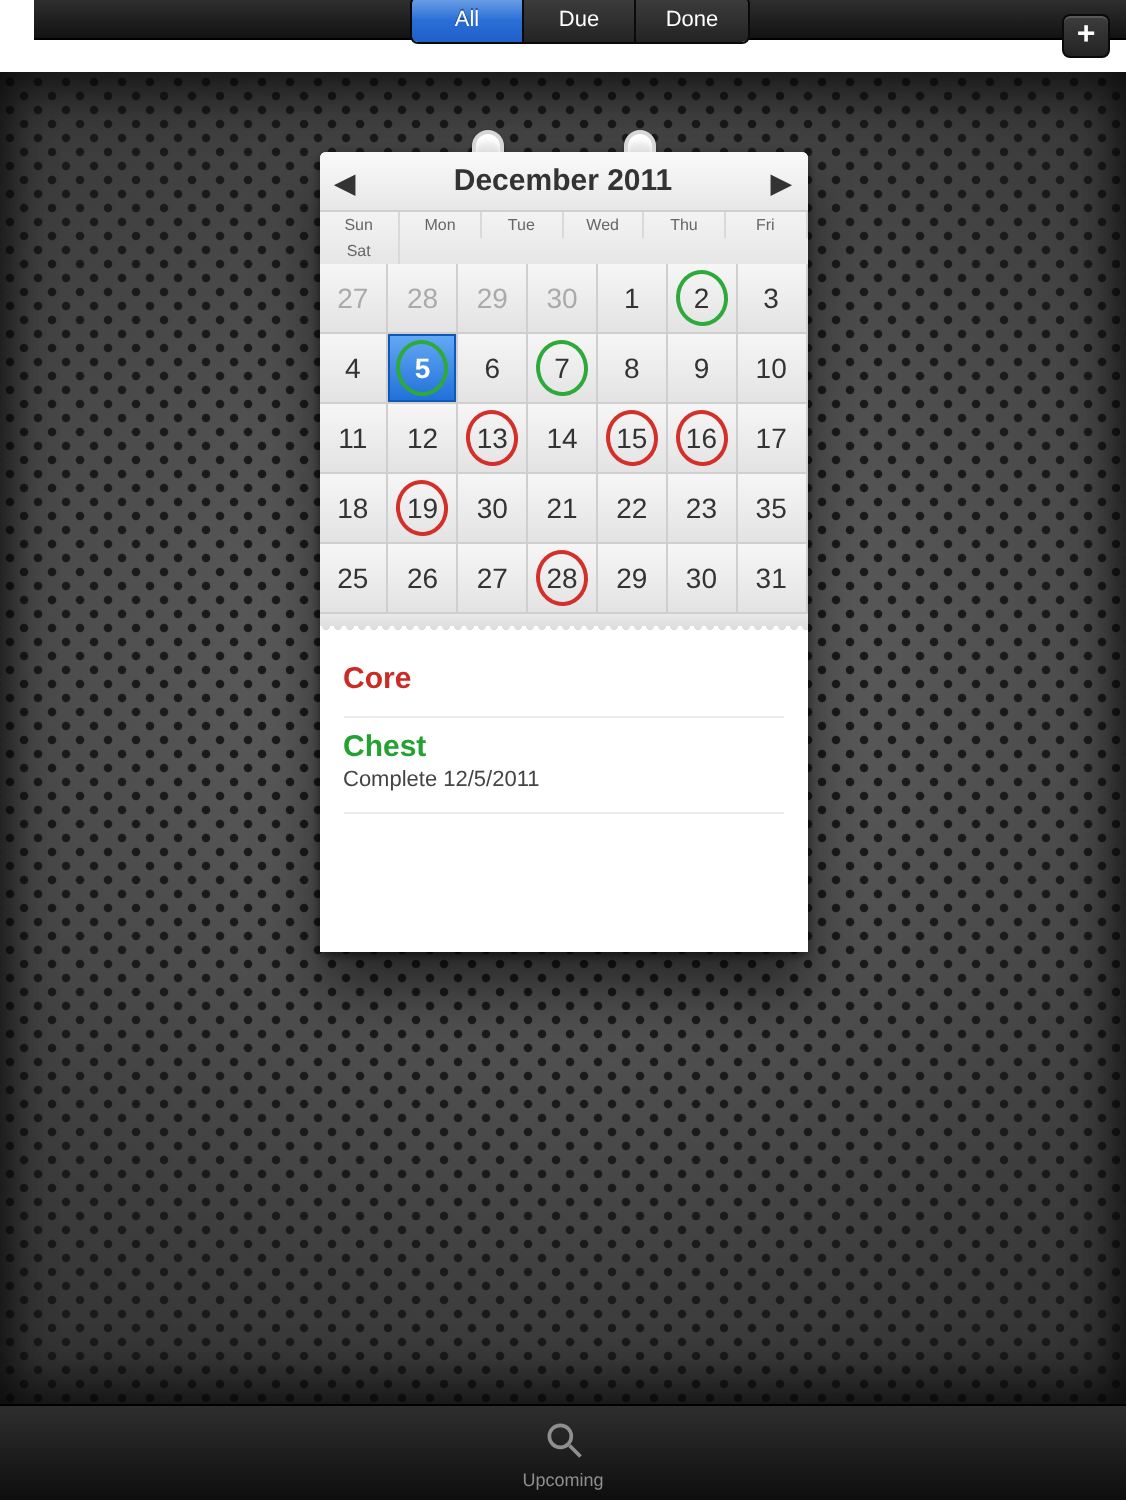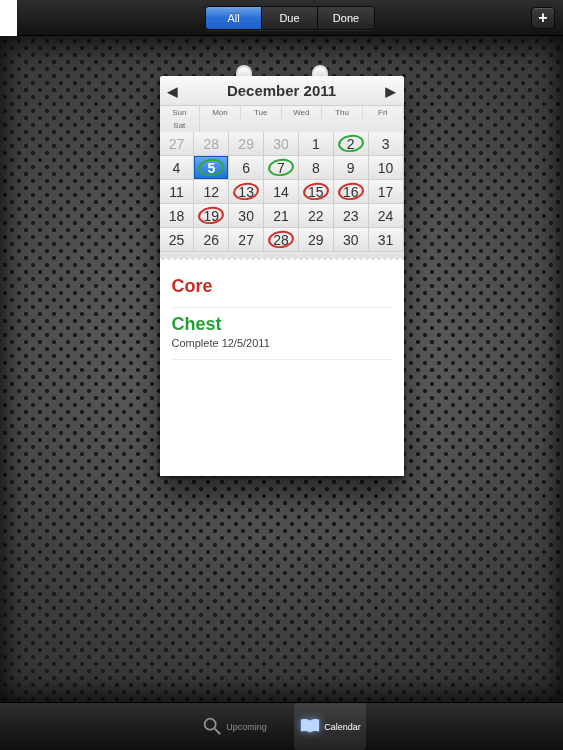--- a/index.html
+++ b/index.html
@@ -1,20 +1,20 @@
 <!DOCTYPE html>
 <html><head>
   <meta charset="utf-8">
   <style>
     * { margin: 0; padding: 0; box-sizing: border-box; }
     body { width: 563px; height: 750px; overflow: hidden; font-family: "Helvetica Neue", Helvetica, Arial, sans-serif; position: relative; }
 
     
     .topbar {
-      position: absolute; top: 0; left: 0; right: 0; height: 36px;
+      position: absolute; top: 0; left: 0; right: 0; height: 20px;
       background: linear-gradient(#2e2e2e, #121212);
       border-bottom: 1px solid #000;
       display: flex; align-items: center; justify-content: center; margin-left: 17px;
     }
     .segmented {
       display: flex; border: 1px solid #0a0a0a; border-radius: 4px; overflow: hidden;
       box-shadow: 0 1px 0 rgba(255,255,255,.08);
     }
     .segmented > div {
       width: 56px; height: 22px; line-height: 22px; text-align: center;
@@ -88,21 +88,21 @@
     }
     .weekdays > div {
       font-size: 8px; color:#666; text-align:center; height:13px; line-height:13px;
       border-right: 1px solid #d9d9d9;
     }
     
     .grid {
       display:grid; grid-template-columns: repeat(7, 1fr);
     }
     .cell {
-      height: 24px; position: relative;
+      height: 35px; position: relative;
       background: linear-gradient(#f6f6f6,#e3e3e3);
       border-right: 1px solid #cfcfcf; border-bottom: 1px solid #cfcfcf;
       display:flex; align-items:center; justify-content:center;
       font-size: 14px; color:#333;
     }
     .cell.outside { color:#aaa; }
     .cell.today {
       background: linear-gradient(#66aaf5,#1f6fd9);
       color:#fff; font-weight: 700;
       box-shadow: inset 0 0 0 1px #0e58b8;
@@ -125,34 +125,34 @@
     }
     .tear::after{
       content:""; position:absolute; left:0; right:0; bottom:-2px; height:6px;
       background:
         radial-gradient(circle at 3px 0, transparent 2px, #fff 2px) 0 0/6px 6px;
     }
 
     
     .notes { flex:1; padding: 8px 12px; background:#fff; }
     .note { padding: 6px 0 10px; border-bottom: 1px solid #ececec; }
-    .note-title { font-size: 18px; font-weight: 700; }
+    .note-title { font-size: 15px; font-weight: 700; }
     .note-sub { font-size: 11px; color:#444; margin-top: 2px; }
     .note-title.red   { color:#cc2a24; }
     .note-title.green { color:#23a233; }
 
     
     .tabbar {
       position:absolute; left:0; right:0; bottom:0; height:48px;
       background: linear-gradient(#2e2e2e,#0e0e0e);
       border-top: 1px solid #000;
       display:flex; justify-content:center; gap: 24px;
     }
     .tab {
-      width: 72px; display:flex; flex-direction:row; align-items:center; justify-content:center;
+      width: 72px; display:flex; flex-direction:column; align-items:center; justify-content:center;
       color:#8f8f8f; font-size: 9px; gap:2px;
       border-radius: 4px; padding: 3px 4px;
     }
     .tab.active { background: rgba(255,255,255,.09); color:#fff; }
     .tab svg { width: 24px; height: 22px; }
     .tab.active svg { filter: drop-shadow(0 0 4px rgba(130,180,255,.7)); }
     .tab.active .icon-fill { fill:#bcd7ff; }
     .icon-fill { fill:#8f8f8f; }
     .icon-stroke { stroke:#8f8f8f; fill:none; stroke-width:2; }
   </style>
@@ -275,21 +275,21 @@
         <div class="cell">
           <span>21</span>
         </div>
         <div class="cell">
           <span>22</span>
         </div>
         <div class="cell">
           <span>23</span>
         </div>
         <div class="cell">
-          <span>24</span>
+          <span>35</span>
         </div>
         <div class="cell">
           <span>25</span>
         </div>
         <div class="cell">
           <span>26</span>
         </div>
         <div class="cell">
           <span>27</span>
         </div>
@@ -322,20 +322,13 @@
 </div>
 
 <div class="tabbar" id="tabbar">
     <div class="tab">
       <span><svg viewBox="0 0 24 24">
           <circle class="icon-stroke" cx="10" cy="10" r="6"></circle>
           <line class="icon-stroke" x1="15" y1="15" x2="21" y2="21"></line>
         </svg></span>
       <span>Upcoming</span>
     </div>
-    <div class="tab active">
-      <span><svg viewBox="0 0 24 24">
-          <path class="icon-fill" d="M2 5c3-1 6-1 10 1v13c-4-2-7-2-10-1z"></path>
-          <path class="icon-fill" d="M22 5c-3-1-6-1-10 1v13c4-2 7-2 10-1z"></path>
-        </svg></span>
-      <span>Calendar</span>
-    </div>
   </div>
 
 </body></html>

